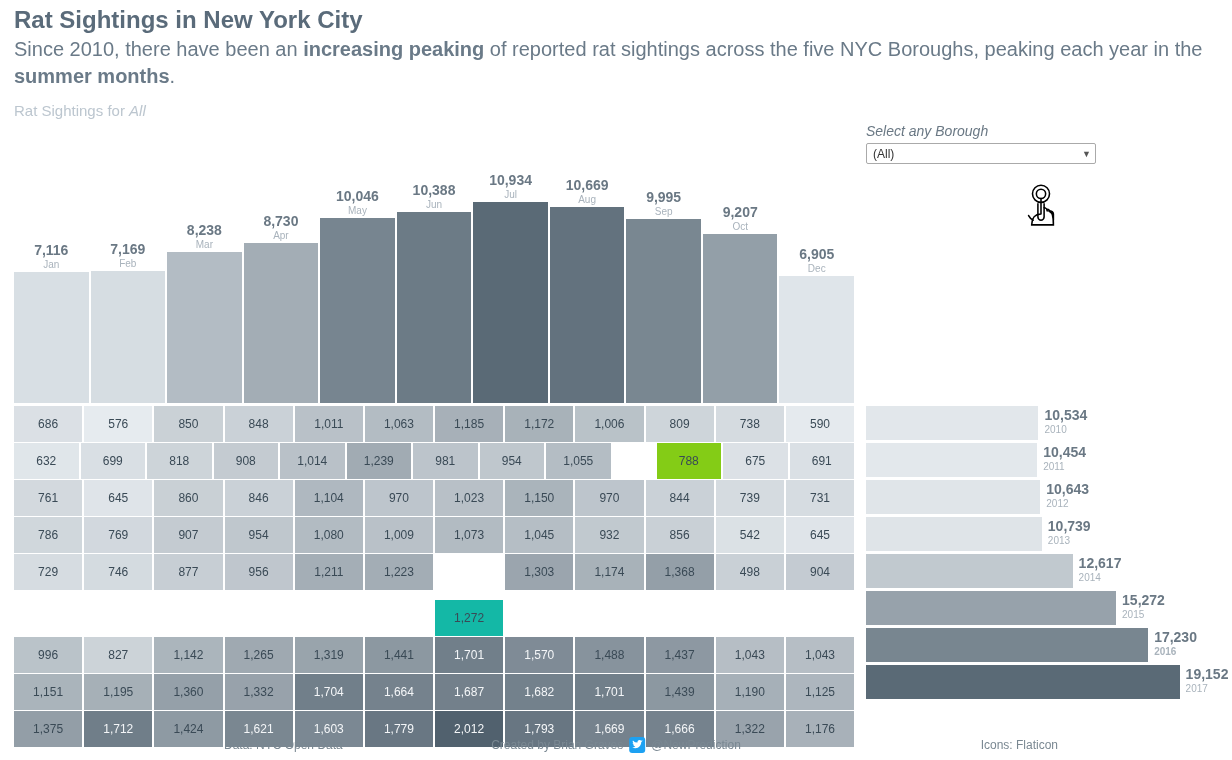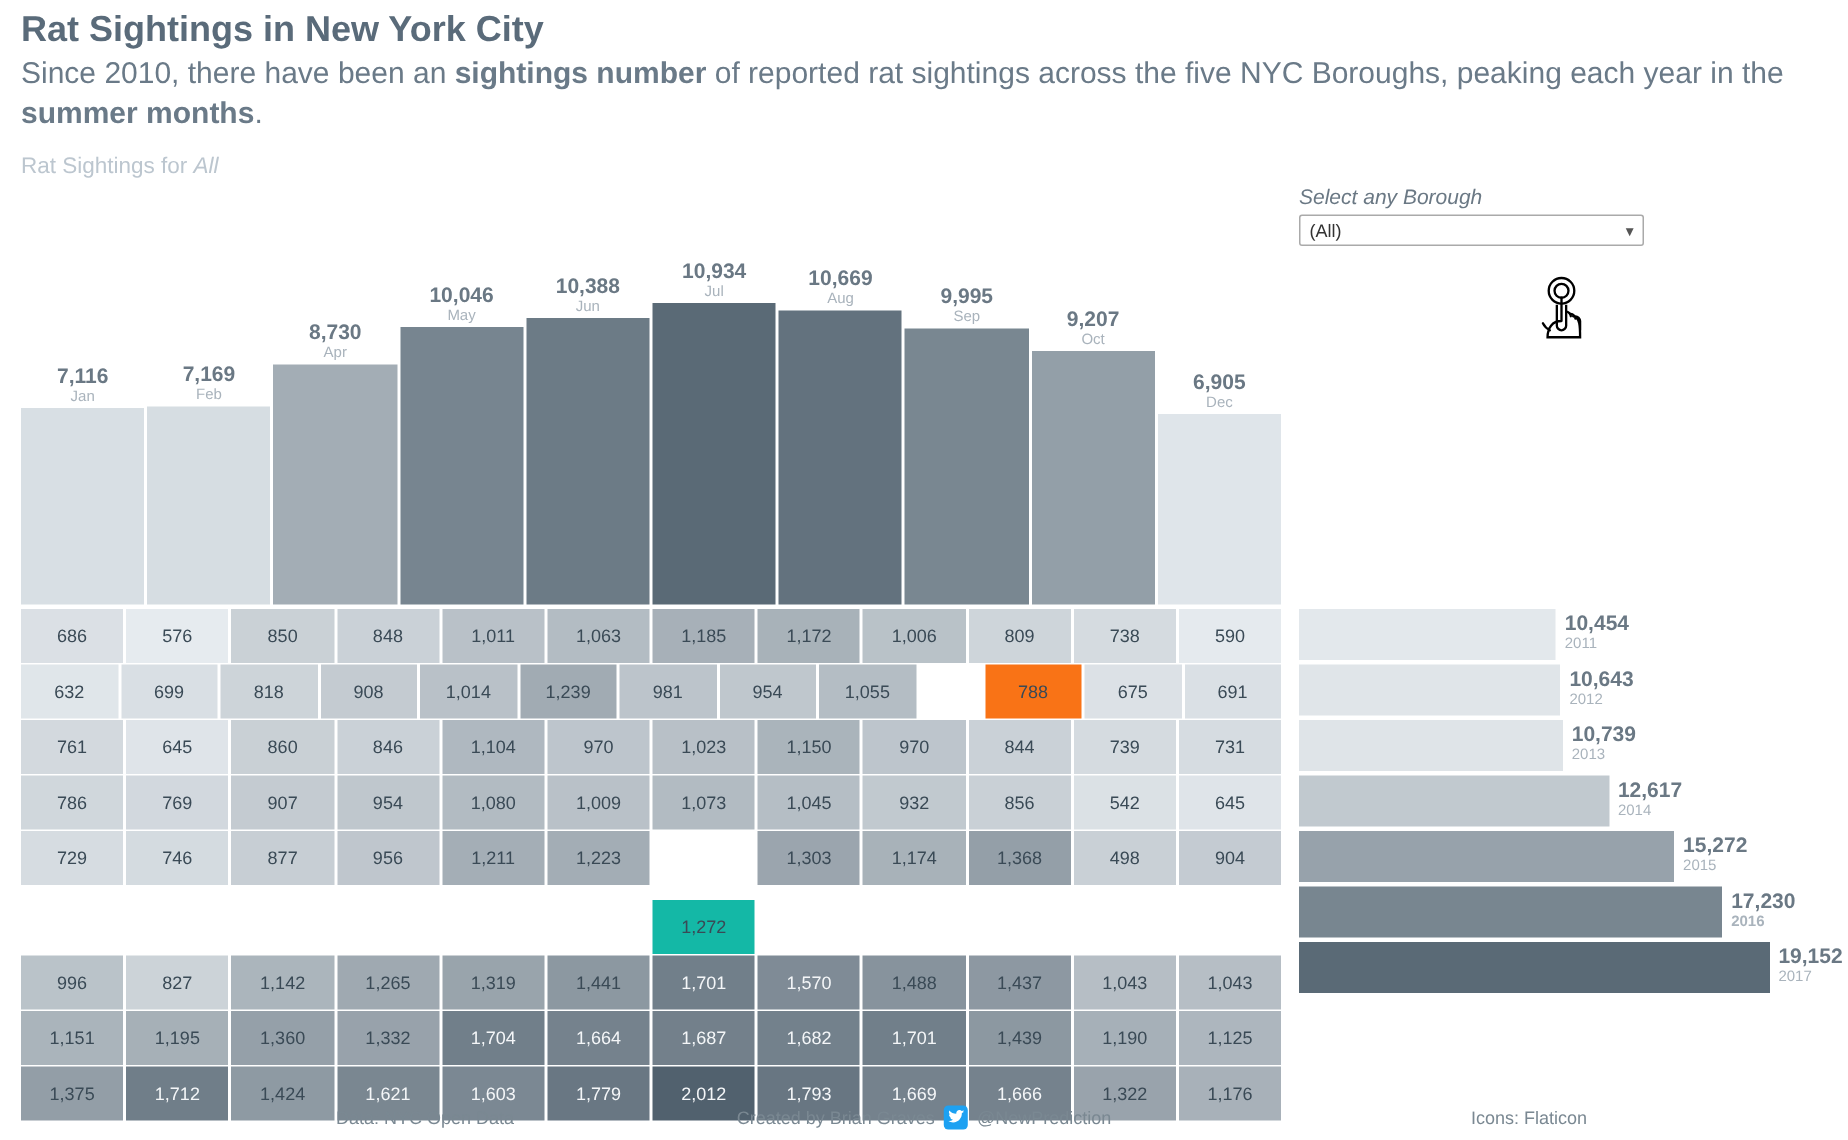--- a/index.html
+++ b/index.html
@@ -183,40 +183,45 @@
     background:#1da1f2; border-radius:3px;
     align-items:center; justify-content:center;
   }
   .twitter-icon svg { width:11px; height:11px; fill:#fff; }
 </style>
 </head>
 <body>
 
 <div class="title">Rat Sightings in New York City</div>
 <div class="subtitle">
-  <span>Since 2010, there have been an </span><b>sightings number</b><span> of reported rat sightings across the five NYC Boroughs, peaking each year in the </span><b>summer months</b><span>.</span>
+  <span>Since 2010, there have been an </span><b>increasing peaking</b><span> of reported rat sightings across the five NYC Boroughs, peaking each year in the </span><b>summer months</b><span>.</span>
 </div>
 
 <div class="content">
   <div class="chart-title-row">
     <span>Rat Sightings for </span><span class="filter">All</span>
   </div>
 
   <div class="main-row">
     <div class="left-col">
       <div class="month-bars" id="month-bars">
           <div class="month-col">
             <div class="month-val">7,116</div>
             <div class="month-lbl">Jan</div>
             <div class="month-bar" style="height: 130.749px; background: rgb(216, 223, 228);"></div>
           </div>
           <div class="month-col">
             <div class="month-val">7,169</div>
             <div class="month-lbl">Feb</div>
             <div class="month-bar" style="height: 131.722px; background: rgb(214, 221, 226);"></div>
+          </div>
+          <div class="month-col">
+            <div class="month-val">8,238</div>
+            <div class="month-lbl">Mar</div>
+            <div class="month-bar" style="height: 151.364px; background: rgb(179, 188, 196);"></div>
           </div>
           <div class="month-col">
             <div class="month-val">8,730</div>
             <div class="month-lbl">Apr</div>
             <div class="month-bar" style="height: 160.404px; background: rgb(163, 173, 181);"></div>
           </div>
           <div class="month-col">
             <div class="month-val">10,046</div>
             <div class="month-lbl">May</div>
             <div class="month-bar" style="height: 184.584px; background: rgb(119, 133, 144);"></div>
@@ -270,21 +275,21 @@
           <div class="heatmap-row">
             <div class="cell" style="background: rgb(224, 230, 234); color: rgb(58, 74, 86);">632</div>
             <div class="cell" style="background: rgb(217, 223, 228); color: rgb(58, 74, 86);">699</div>
             <div class="cell" style="background: rgb(205, 212, 217); color: rgb(58, 74, 86);">818</div>
             <div class="cell" style="background: rgb(196, 203, 209); color: rgb(58, 74, 86);">908</div>
             <div class="cell" style="background: rgb(185, 193, 200); color: rgb(58, 74, 86);">1,014</div>
             <div class="cell" style="background: rgb(161, 171, 179); color: rgb(58, 74, 86);">1,239</div>
             <div class="cell" style="background: rgb(188, 196, 203); color: rgb(58, 74, 86);">981</div>
             <div class="cell" style="background: rgb(191, 199, 205); color: rgb(58, 74, 86);">954</div>
             <div class="cell" style="background: rgb(180, 189, 196); color: rgb(58, 74, 86);">1,055</div>
-            <div class="cell" style="background: #f97316; color: rgb(58, 74, 86); margin-left: 44px;">788</div>
+            <div class="cell" style="background: #84cc16; color: rgb(58, 74, 86); margin-left: 44px;">788</div>
             <div class="cell" style="background: rgb(220, 225, 230); color: rgb(58, 74, 86);">675</div>
             <div class="cell" style="background: rgb(218, 224, 229); color: rgb(58, 74, 86);">691</div>
           </div>
           <div class="heatmap-row">
             <div class="cell" style="background: rgb(211, 217, 222); color: rgb(58, 74, 86);">761</div>
             <div class="cell" style="background: rgb(223, 228, 233); color: rgb(58, 74, 86);">645</div>
             <div class="cell" style="background: rgb(201, 208, 213); color: rgb(58, 74, 86);">860</div>
             <div class="cell" style="background: rgb(202, 209, 215); color: rgb(58, 74, 86);">846</div>
             <div class="cell" style="background: rgb(175, 184, 192); color: rgb(58, 74, 86);">1,104</div>
             <div class="cell" style="background: rgb(189, 197, 204); color: rgb(58, 74, 86);">970</div>
@@ -378,20 +383,25 @@
       <div class="tap-icon">
         <svg viewBox="0 0 64 80" fill="none" stroke="#000" stroke-width="2">
           <circle cx="32" cy="14" r="6"></circle>
           <circle cx="32" cy="14" r="11"></circle>
           <path d="M32 20 v20 M32 40 c-8 0 -12 6 -12 14 h28 c0-8 0-18 -6-18 M22 48 c-4-2 -6-6 -6-6 M44 36 c2 0 4 2 4 4 v8 M40 34 c2 0 4 2 4 4 M36 32 c2 0 4 2 4 4" stroke-linecap="round"></path>
           <path d="M28 26 v18 c0 2 2 4 4 4 s4-2 4-4 v-18"></path>
         </svg>
       </div>
       <div class="year-bars" id="year-bars">
           <div class="year-row">
+            <div class="year-bar" style="width: 172.487px; background: rgb(226, 231, 235);"></div>
+            <div class="year-val" style="left: 178.487px;">10,534</div>
+            <div class="year-lbl" style="left: 178.487px;">2010</div>
+          </div>
+          <div class="year-row">
             <div class="year-bar" style="width: 171.177px; background: rgb(227, 232, 236);"></div>
             <div class="year-val" style="left: 177.177px;">10,454</div>
             <div class="year-lbl" style="left: 177.177px;">2011</div>
           </div>
           <div class="year-row">
             <div class="year-bar" style="width: 174.271px; background: rgb(224, 229, 233);"></div>
             <div class="year-val" style="left: 180.271px;">10,643</div>
             <div class="year-lbl" style="left: 180.271px;">2012</div>
           </div>
           <div class="year-row">

